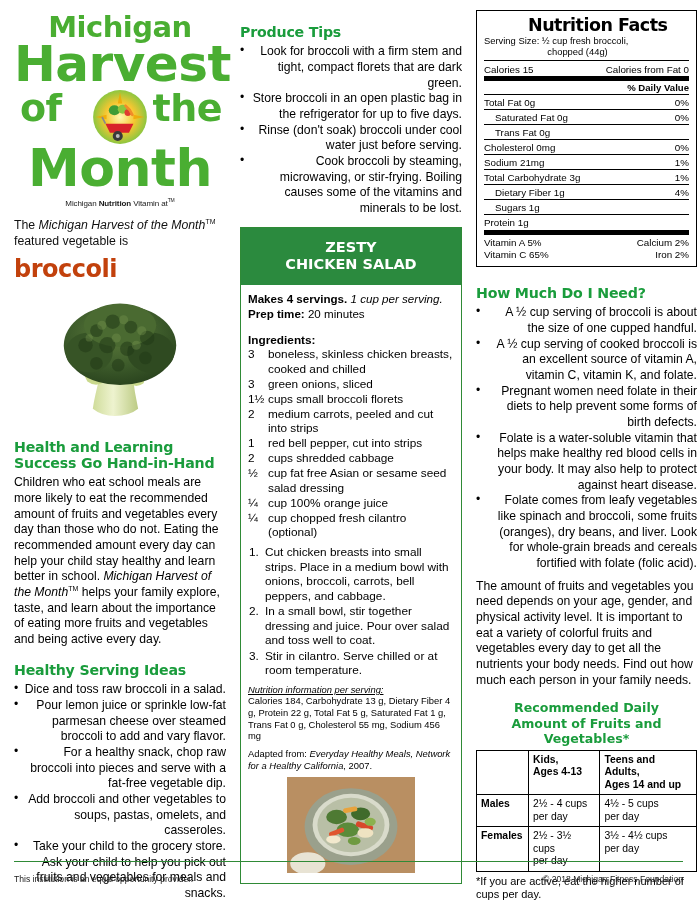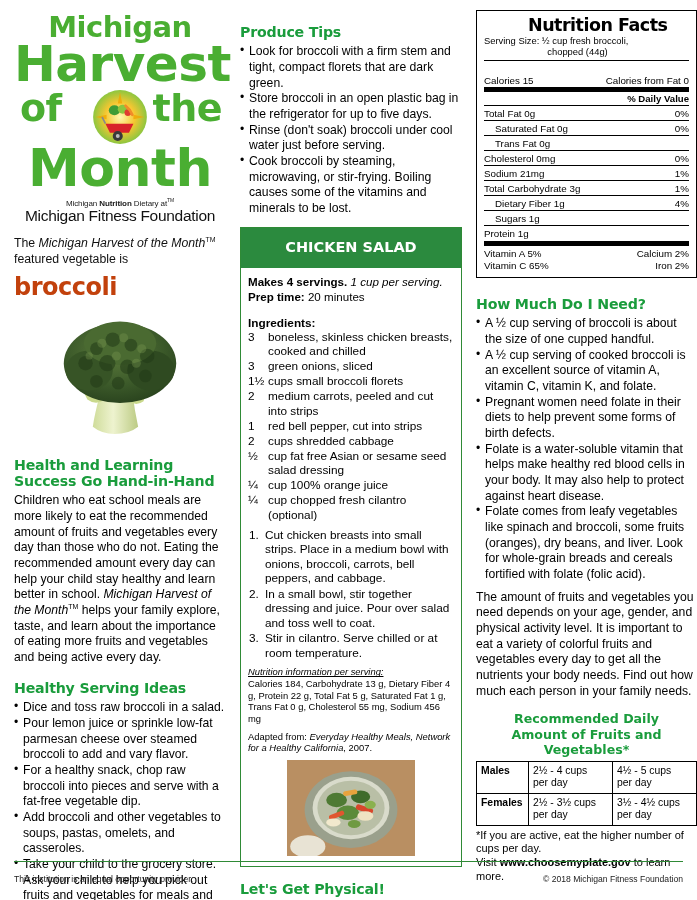--- a/index.html
+++ b/index.html
@@ -43,21 +43,21 @@
   .broccoli-photo { width: 100%; height: 136px; margin-top: 6px; position: relative; }
 
   h2.sec { color: #1a9c3c; font-size: 14.2px; font-weight: bold; line-height: 1.15;
            margin-top: 14px; margin-bottom: 4px; letter-spacing: -0.2px;
            font-family: "DejaVu Sans", sans-serif; }
   .body-p { font-size: 12.2px; line-height: 1.285; text-align: left; }
   .body-p i { font-style: italic; }
   .body-p sup { font-size: 7px; vertical-align: super; }
 
   ul.bullets { list-style: none; font-size: 12.2px; line-height: 1.285; }
-  ul.bullets li { position: relative; padding-left: 9px; margin-bottom: 0px; }
+  ul.bullets li { position: relative; padding-left: 9px; margin-bottom: 0px; text-align: right; }
   ul.bullets li::before { content: "•"; position: absolute; left: 0; top: -1px; }
 
   
   .recipe-box { border: 1.5px solid #2f8a36; margin-top: 10px; }
   .recipe-head { background: #2b8a3e; color: #fff; text-align: center;
                  font-weight: bold; font-size: 14.5px; line-height: 1.18;
                  padding: 11px 4px 12px 4px; font-family: "DejaVu Sans", sans-serif; }
   .recipe-body { padding: 6px 7px 8px 7px; }
   .recipe-meta { font-size: 11.6px; line-height: 1.3; font-weight: bold; }
   .recipe-meta i { font-style: italic; font-weight: normal; }
@@ -75,21 +75,21 @@
   .adapted i { font-style: italic; }
   .salad-photo { width: 128px; height: 96px; margin: 6px auto 2px auto; position: relative; }
 
   
   .nf { border: 1px solid #000; padding: 5px 7px 6px 7px; }
   .nf-title { font-size: 17.5px; font-weight: bold; letter-spacing: -0.5px;
               font-family: "DejaVu Sans", sans-serif; line-height: 1.05; margin-left: 44px; }
   .nf-serv { font-size: 9.4px; line-height: 1.15; margin-top: 2px; }
   .nf-serv .c { display: block; text-align: center; padding-right: 18px;}
   .nf-cal { display: flex; justify-content: space-between; font-size: 9.8px;
-            border-top: 1px solid #000; margin-top: 2px; padding-top: 14px; }
+            border-top: 1px solid #000; margin-top: 2px; padding-top: 3px; }
   .nf-bar { border-top: 5px solid #000; margin-top: 1px; }
   .nf-dv { text-align: right; font-size: 9.6px; font-weight: bold; padding: 1px 0 1px 0;
            border-bottom: 1px solid #000; }
   .nf-row { display: flex; justify-content: space-between; font-size: 9.8px;
             border-bottom: 1px solid #000; padding: 1.5px 0 1.5px 0; }
   .nf-row.noline { border-bottom: none; }
   .nf-row .ind { padding-left: 11px; }
   .nf-bar2 { border-top: 5px solid #000; margin-top: 1px; }
   .nf-vit { display: flex; justify-content: space-between; font-size: 9.8px; padding-top: 1.5px; }
 
@@ -147,23 +147,22 @@
             <path d="M24 62 L74 62 L66 78 L32 78 Z" fill="#d8232a"></path>
             <path d="M24 62 L18 50" stroke="#8a8a8a" stroke-width="3" fill="none"></path>
             <circle cx="46" cy="84" r="9" fill="#3a3a3a"></circle>
             <circle cx="46" cy="84" r="3.5" fill="#bdbdbd"></circle>
           </svg>
         </span>
         <span class="logo-the">the</span>
       </div>
       <div class="logo-line logo-month">Month</div>
       <div class="nn-line">
-        <span>Michigan </span><b>Nutrition</b><span> Dietary at</span><sup>TM</sup>
-      </div>
-      <div class="mff-line">Michigan Fitness Foundation</div>
+        <span>Michigan </span><b>Nutrition</b><span> Vitamin at</span><sup>TM</sup>
+      </div>
     </div>
 
     <div class="feature-text">
       <span>The </span><i>Michigan Harvest of the Month</i><sup>TM</sup><span> featured vegetable is</span>
     </div>
     <div class="veg-name">broccoli</div>
 
     <div class="broccoli-photo">
       <svg viewBox="0 0 200 150" width="100%" height="136">
         <defs>
@@ -228,20 +227,21 @@
     <h2 class="sec" style="">Produce Tips</h2>
     <ul class="bullets">
       <li>Look for broccoli with a firm stem and tight, compact florets that are dark green.</li>
       <li>Store broccoli in an open plastic bag in the refrigerator for up to five days.</li>
       <li>Rinse (don't soak) broccoli under cool water just before serving.</li>
       <li>Cook broccoli by steaming, microwaving, or stir-frying. Boiling causes some of the vitamins and minerals to be lost.</li>
     </ul>
 
     <div class="recipe-box">
       <div class="recipe-head">
+        <div>ZESTY</div>
         <div>CHICKEN SALAD</div>
       </div>
       <div class="recipe-body">
         <div class="recipe-meta">
           <span>Makes 4 servings.</span><i> 1 cup per serving.</i>
         </div>
         <div class="recipe-meta">
           <span>Prep time:</span><span class="norm"> 20 minutes</span>
         </div>
         <div class="ing-title">Ingredients:</div>
@@ -395,20 +395,31 @@
       <li>Folate comes from leafy vegetables like spinach and broccoli, some fruits (oranges), dry beans, and liver. Look for whole-grain breads and cereals fortified with folate (folic acid).</li>
     </ul>
     <div class="body-p" style="margin-top:7px">The amount of fruits and vegetables you need depends on your age, gender, and physical activity level. It is important to eat a variety of colorful fruits and vegetables every day to get all the nutrients your body needs. Find out how much each person in your family needs.</div>
 
     <div class="rec-title">
       <div>Recommended Daily</div>
       <div>Amount of Fruits and Vegetables*</div>
     </div>
     <table class="rdt">
       <tbody>
+            <tr>
+        <th></th>
+        <th>
+          <div>Kids,</div>
+          <div>Ages 4-13</div>
+        </th>
+        <th>
+          <div>Teens and Adults,</div>
+          <div>Ages 14 and up</div>
+        </th>
+      </tr>
       <tr>
         <td class="rowhdr">Males</td>
         <td>
           <div>2½ - 4 cups</div>
           <div>per day</div>
         </td>
         <td>
           <div>4½ - 5 cups</div>
           <div>per day</div>
         </td>

